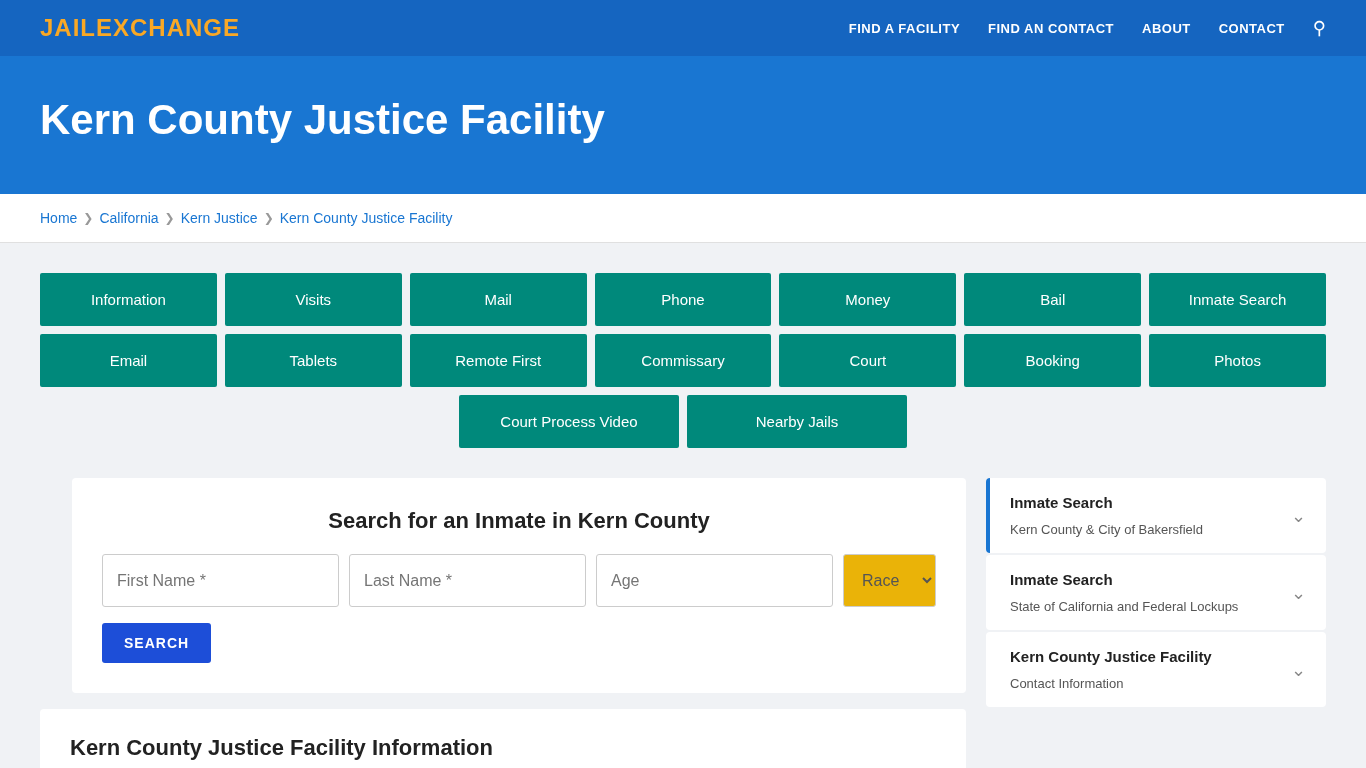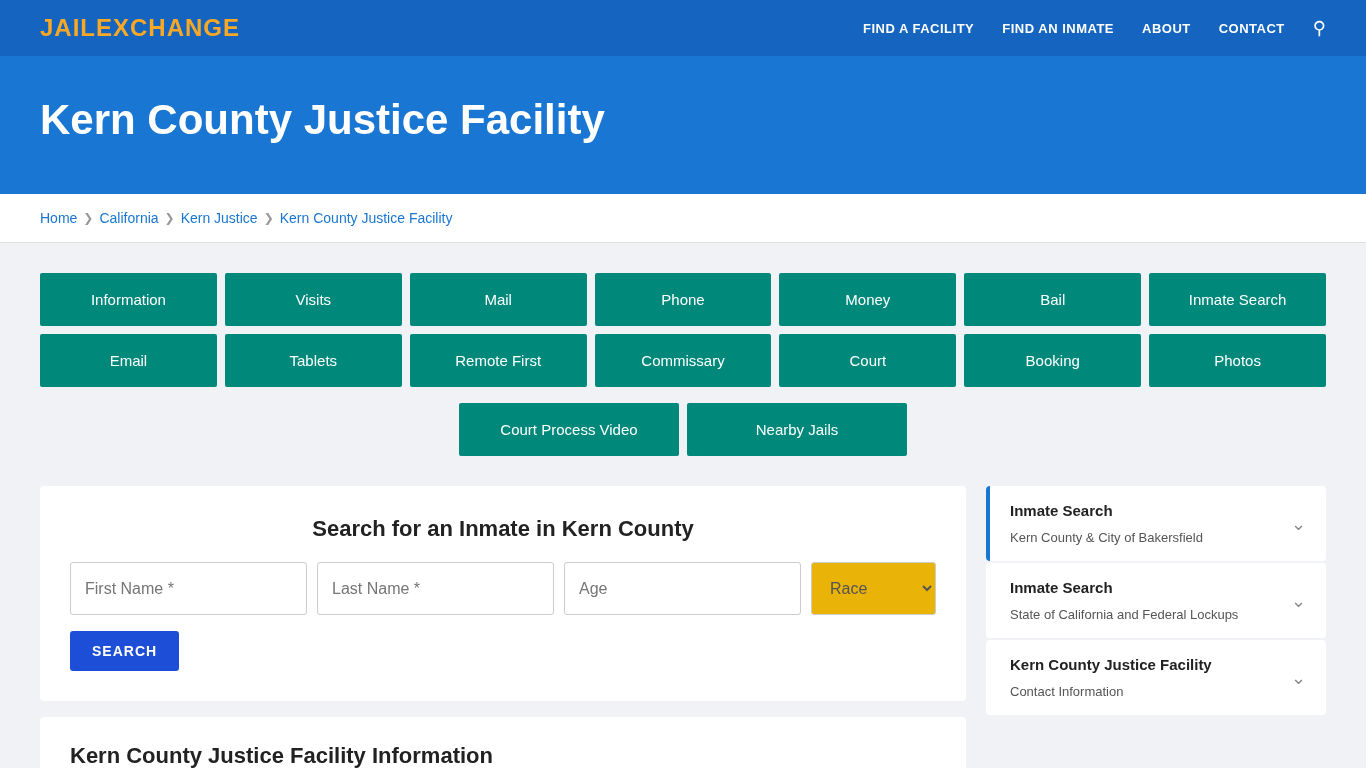--- a/index.html
+++ b/index.html
@@ -104,36 +104,37 @@
       padding: 18px 10px;
       font-size: 15px;
       font-weight: 500;
       cursor: pointer;
       flex: 1;
       min-width: 140px;
       max-width: 180px;
       text-align: center;
       border-radius: 2px;
     }
-    .nav-btn.wide { min-width: 180px; max-width: 220px; margin-top: 8px; }
+    .nav-btn.wide { min-width: 180px; max-width: 220px; }
 
     
     .content-area {
       display: flex;
       gap: 20px;
       align-items: flex-start;
     }
 
     
     .search-panel {
       background: #fff;
       border-radius: 4px;
       padding: 30px;
       flex: 1;
       min-height: 200px;
+      margin-left: 32px;
     }
     .search-panel h2 {
       font-size: 22px;
       font-weight: 700;
       text-align: center;
       margin-bottom: 20px;
       color: #222;
     }
     .search-fields {
       display: flex;
@@ -222,21 +223,21 @@
   </style>
 </head>
 <body>
 
 <nav class="navbar">
   <div class="logo">
     <span>JAIL</span><span style="color:#f9a825">EXCHANGE</span>
   </div>
   <div class="nav-links">
     <a>FIND A FACILITY</a>
-    <a>FIND AN INMATE</a>
+    <a>FIND AN CONTACT</a>
     <a>ABOUT</a>
     <a>CONTACT</a>
     <span class="nav-search-icon">⚲</span>
   </div>
 </nav>
 
 <div class="hero">
   <h1>Kern County Justice Facility</h1>
 </div>
 

